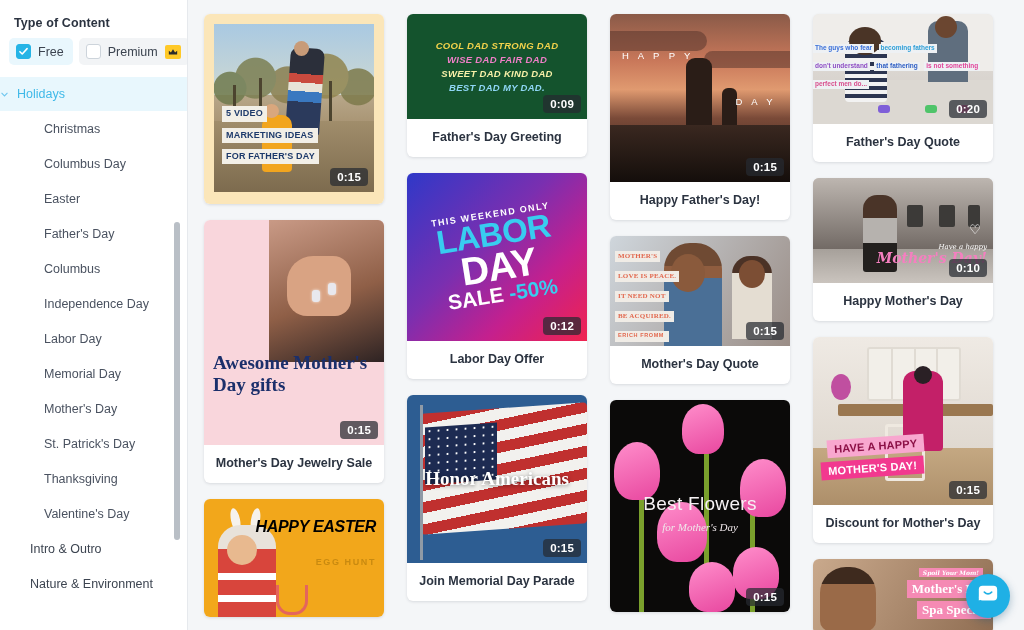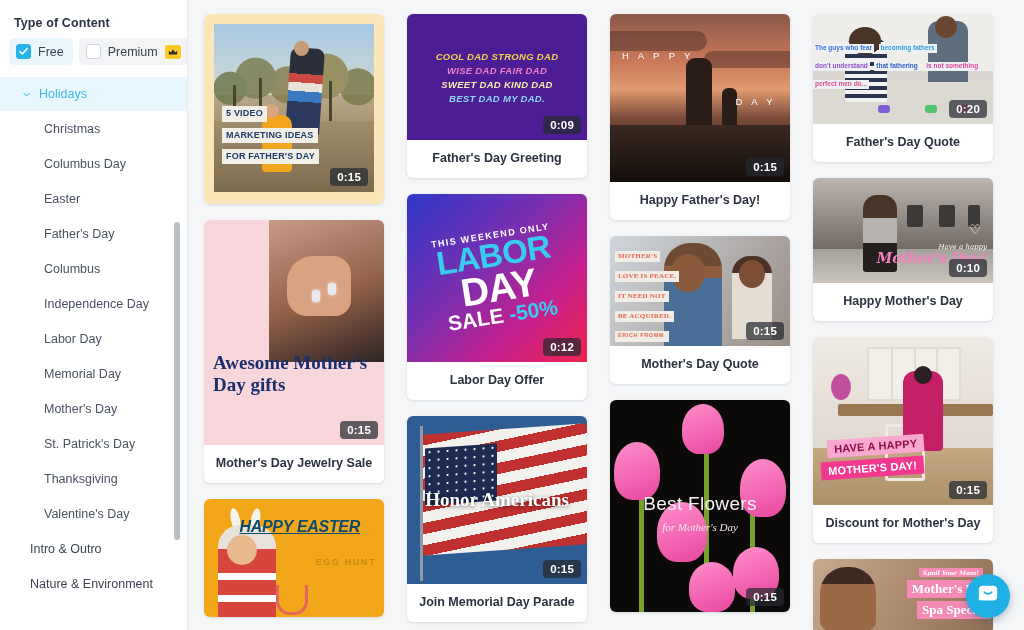--- a/index.html
+++ b/index.html
@@ -41,21 +41,21 @@
   .cbox.on { background:#25b4e6; border-color:#25b4e6; }
   .cbox.on svg { display:block; }
   .cbox svg { display:none; }
   .crown {
     width:16px; height:14px; background:#ffc928; border-radius:2px;
     display:flex; align-items:center; justify-content:center; flex:0 0 16px;
   }
 
   .cat-row {
     display:flex; align-items:center; gap:8px;
-    height:34px; padding-left:22px;
+    height:34px; 
     font-size:12.5px; color:#3c4450; cursor:pointer;
   }
   .cat-row.active { background:#e8f7fd; color:#3fb9e8; }
   .chev { width:9px; height:9px; flex:0 0 9px; }
   .chev svg { display:block; }
   .sub-row {
     height:35px; display:flex; align-items:center;
     padding-left:44px; font-size:12.5px; color:#4a5260; cursor:pointer;
   }
   .top-row {
@@ -127,21 +127,21 @@
   .c1 .kidhead { position:absolute; left:31%; bottom:44%; width:15px; height:14px;
     border-radius:50%; background:#d9a77d; }
   .ovl-band {
     background:#f2efe7; color:#1d3a6b; font-weight:bold;
     font-size:9px; line-height:1.25; padding:2px 4px; display:inline-block;
     margin-bottom:2px; letter-spacing:.2px;
   }
   .c1 .ovl { position:absolute; left:8px; bottom:26px; }
 
   
-  .c2 { background:#4c1d95; height:126px; }
+  .c2 { background:#14532d; height:105px; }
   .c2 .lines { position:absolute; inset:0; display:flex; flex-direction:column;
     align-items:center; justify-content:center; gap:3px; padding:0 8px; }
   .c2 .ln { font-size:9.5px; font-weight:bold; font-style:italic; letter-spacing:.3px; white-space:nowrap; }
 
   
   .c3 { height:168px; background:linear-gradient(135deg,#2f38c8 0%, #7a2fb0 42%, #c4208e 70%, #f0234f 100%); }
   .c3 .tilt { position:absolute; inset:0; transform:rotate(-9deg);
     display:flex; flex-direction:column; align-items:center; justify-content:center; }
   .c3 .w1 { color:#fff; font-size:9px; font-weight:bold; letter-spacing:1.4px; }
   .c3 .w2 { color:#38cdf0; font-size:33px; font-weight:bold; line-height:.92; letter-spacing:-.5px; }
@@ -164,22 +164,22 @@
   .c5 { height:118px; background:#f2a71b; }
   .c5 .boy { position:absolute; left:8%; bottom:0; width:58px; height:78%;
     background:linear-gradient(#e8e2da 0 26%, #d8453c 26% 52%, #ffffff 52% 60%, #d8453c 60% 76%, #ffffff 76% 84%, #d8453c 84% 100%);
     border-radius:22px 22px 0 0; }
   .c5 .bhead { position:absolute; left:13%; bottom:44%; width:30px; height:30px;
     border-radius:50%; background:#e8b98f; }
   .c5 .ear { position:absolute; width:9px; height:24px; background:#f6f2ec;
     border-radius:50%; bottom:72%; }
   .c5 .basket { position:absolute; left:40%; bottom:2%; width:32px; height:30px;
     border:3px solid #e4655d; border-radius:0 0 14px 14px; border-top:none; }
-  .c5 .t1 { position:absolute; right:24px; top:20px; color:#0c4a6e; font-weight:bold;
-    font-size:16px; line-height:.98; text-align:right; font-style:italic; letter-spacing:-.3px;text-decoration:underline; }
+  .c5 .t1 { position:absolute; right:8px; top:20px; color:#000000; font-weight:bold;
+    font-size:16px; line-height:.98; text-align:right; font-style:italic; letter-spacing:-.3px; }
   .c5 .t2 { position:absolute; right:8px; top:58px; color:#c98a10; font-weight:bold;
     font-size:9px; letter-spacing:1.6px; }
 
   
   .c6 { height:168px; background:linear-gradient(#8a5a48 0%, #c9785a 28%, #e09a70 45%, #7a4a38 62%, #2a1c16 100%); }
   .c6 .cloud { position:absolute; background:rgba(90,55,45,.55); border-radius:40px; }
   .c6 .field { position:absolute; left:0; right:0; bottom:0; height:34%;
     background:linear-gradient(#3a2820,#140e0b); }
   .c6 .sil { position:absolute; left:42%; bottom:28%; width:26px; height:46%;
     background:#2a1d17; border-radius:9px 9px 0 0; }

